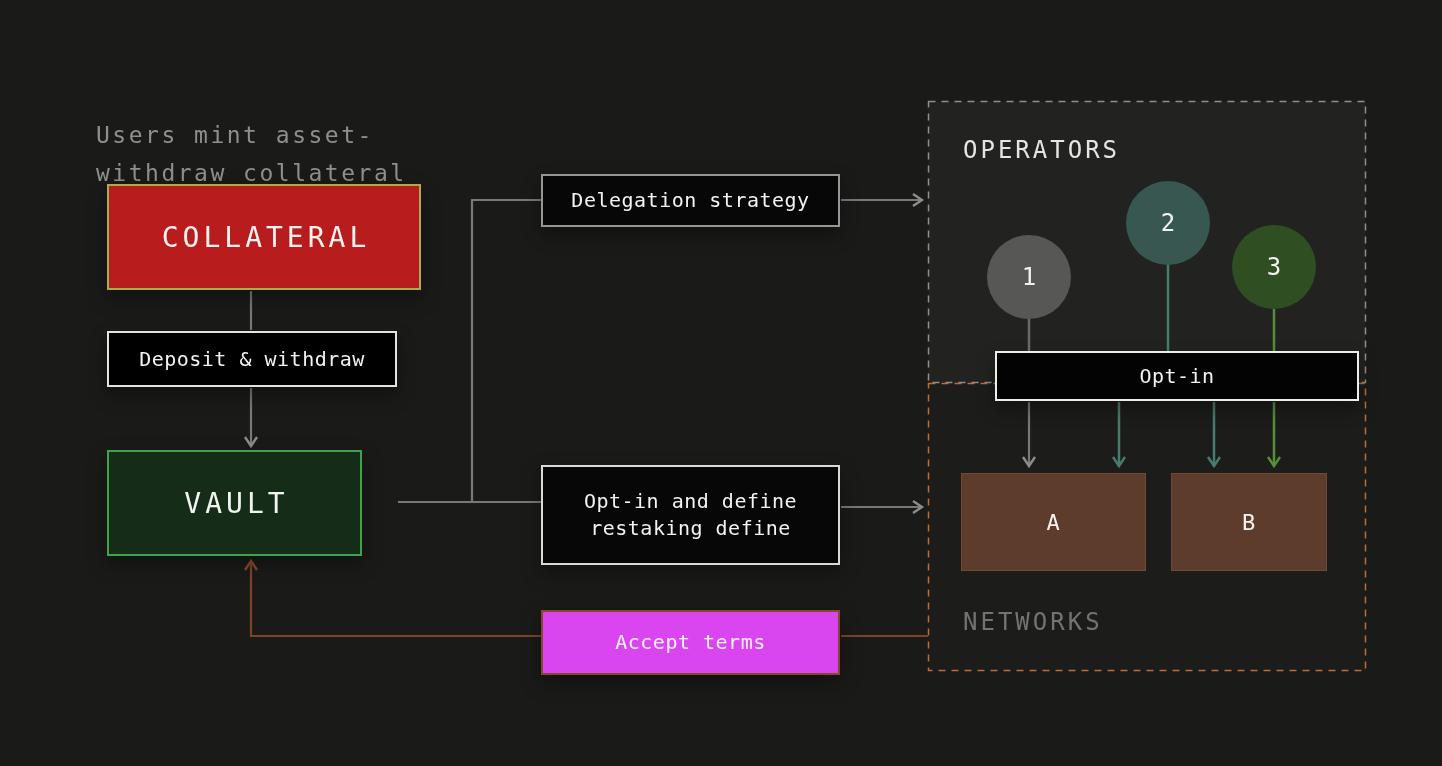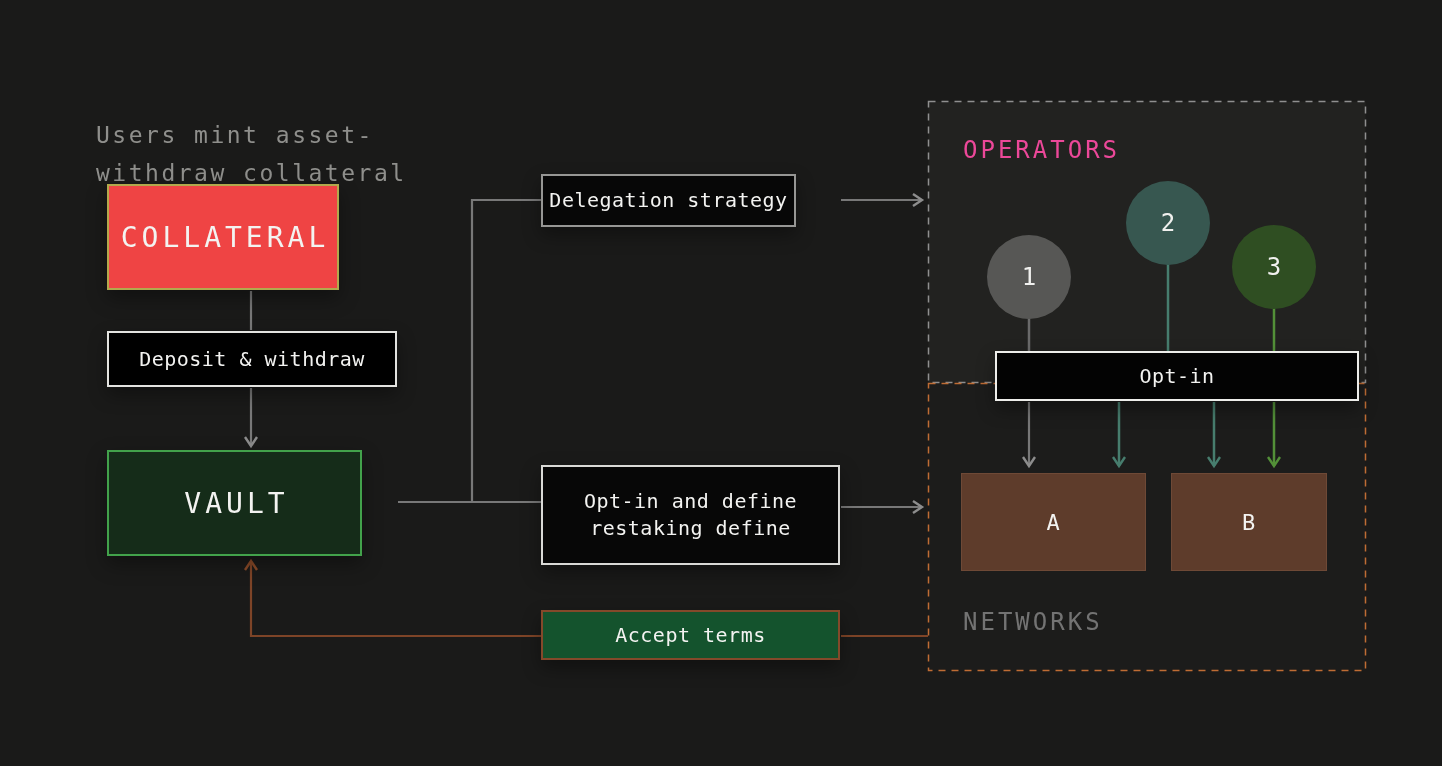--- a/index.html
+++ b/index.html
@@ -20,32 +20,32 @@
 
   .box {
     position:absolute; display:flex; flex-direction:column;
     align-items:center; justify-content:center;
     color:#f3f3f1; border:2px solid #999; background:#0a0a0a;
     box-shadow:0 8px 18px rgba(0,0,0,0.35);
   }
   .big-label   { font-size:28px; letter-spacing:4px; padding-left:4px; }
   .small-label { font-size:20px; letter-spacing:0.5px; line-height:27px; white-space:nowrap; }
 
-  .node-collateral   { left:107px; top:184px; width:232px; height:106px; border-color:#b2a94d; background:#ef4444; }
+  .node-collateral   { left:107px; top:184px; width:314px; height:106px; border-color:#b2a94d; background:#b91c1c; }
   .node-deposit      { left:107px; top:331px; width:290px; height:56px;  border-color:#e3e3e0; background:#000000; }
   .node-vault        { left:107px; top:450px; width:255px; height:106px; border-color:#42a24b; background:#152c19; }
-  .node-delegation   { left:541px; top:174px; width:255px; height:53px;  border-color:#969694; background:#070707; }
+  .node-delegation   { left:541px; top:174px; width:299px; height:53px;  border-color:#969694; background:#070707; }
   .node-optin-define { left:541px; top:465px; width:299px; height:100px;  border-color:#d9d9d6; background:#070707; }
-  .node-accept       { left:541px; top:610px; width:299px; height:50px;  border-color:#84492a; background:#14532d; }
+  .node-accept       { left:541px; top:610px; width:299px; height:65px;  border-color:#84492a; background:#d946ef; }
   .optin-bar         { left:963px; top:351px; width:364px; height:50px;  border-color:#ededea; background:#030303;margin-left:32px; }
 
   .panel-title {
     position:absolute; font-size:24px; letter-spacing:3px; white-space:nowrap;
   }
-  .operators-title { left:963px; top:136px; color:#ec4899; }
+  .operators-title { left:963px; top:136px; color:#e5e5e5; }
   .networks-title  { left:963px; top:608px; color:#737373; }
 
   .circle {
     position:absolute; width:84px; height:84px; border-radius:50%;
     display:flex; align-items:center; justify-content:center;
     font-size:24px; color:#f0f0ee;
   }
   .circle-1 { left:987px;  top:235px; background:#575755; }
   .circle-2 { left:1126px; top:181px; background:#375750; }
   .circle-3 { left:1232px; top:225px; background:#2f4e22; }

